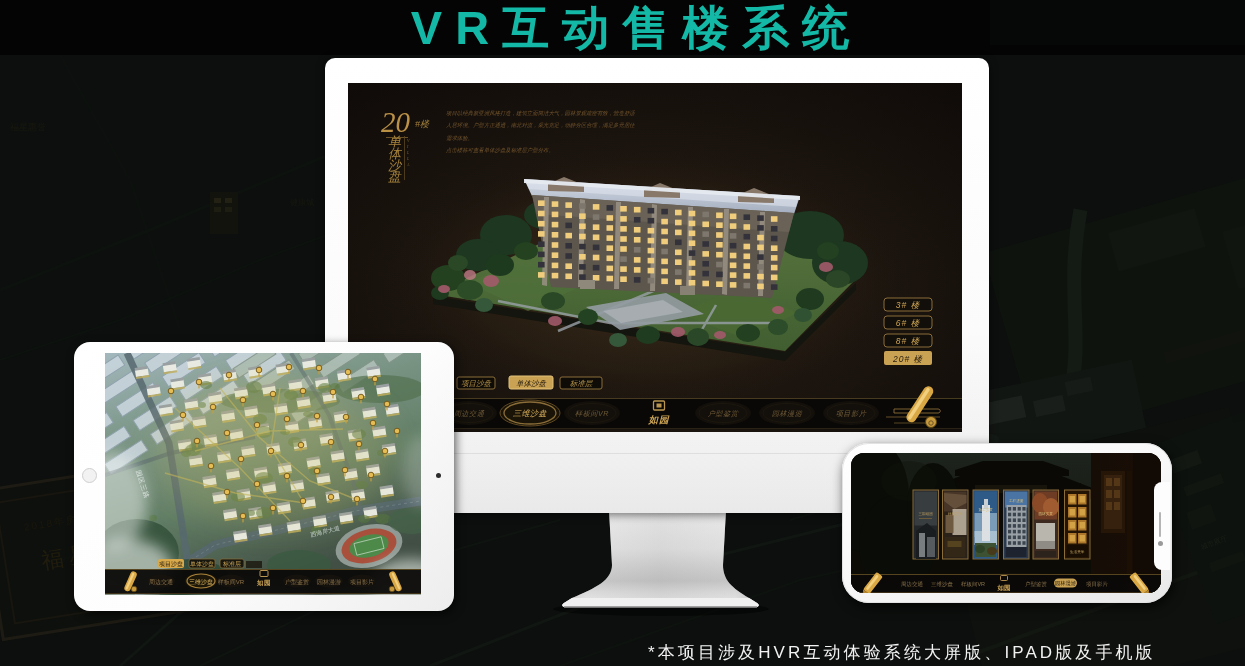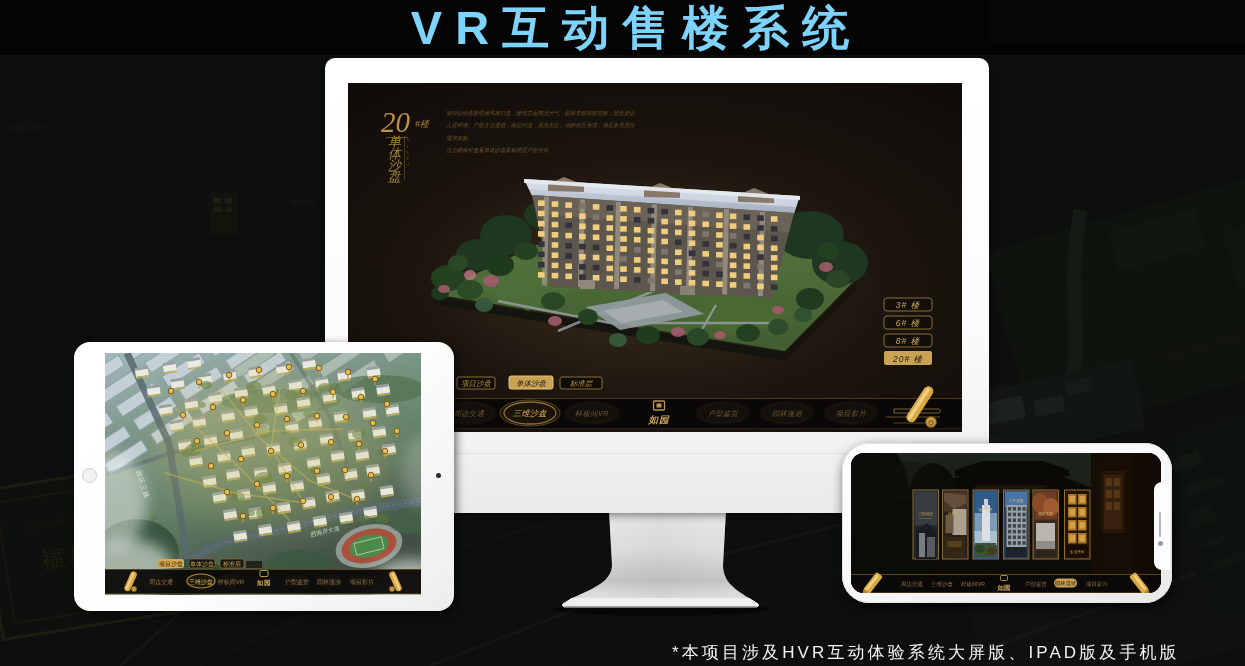--- a/index.html
+++ b/index.html
@@ -82,21 +82,21 @@
     <text x="28" y="516" fill="#211b0c" font-size="10" letter-spacing="2" opacity="0.8">2018年房地产电商奖文化项目</text>
     <text x="40" y="556" fill="#2b230e" font-size="22" letter-spacing="6" font-family="'Liberation Serif',serif" opacity="0.85">福星惠誉</text>
     <rect x="70" y="580" width="70" height="10" fill="#15130c"></rect>
   </g>
 
   <rect x="0" y="0" width="1245" height="55" fill="#040404"></rect>
   <rect x="990" y="0" width="255" height="45" fill="#060707"></rect>
 </svg>
 
 <div class="abs" style="left:14px;top:0;width:1245px;text-align:center;">
-  <span style="font-size:47px;font-weight:bold;color:#7dd3fc;letter-spacing:13px;line-height:56px;">VR互动售楼系统</span>
+  <span style="font-size:47px;font-weight:bold;color:#14b8a6;letter-spacing:13px;line-height:56px;">VR互动售楼系统</span>
 </div>
 
 <svg class="abs" style="left:540px;top:510px;" width="250" height="108" viewBox="0 0 250 108">
   <defs>
     <linearGradient id="neckg" x1="0" y1="0" x2="0" y2="1">
       <stop offset="0" stop-color="#ececec"></stop>
       <stop offset="0.40" stop-color="#d6d6d6"></stop>
       <stop offset="0.62" stop-color="#b2b2b2"></stop>
       <stop offset="0.73" stop-color="#a2a2a2"></stop>
       <stop offset="0.84" stop-color="#c6c6c6"></stop>
@@ -1280,13 +1280,13 @@
   </g>
 </svg>
 </div>
 
 <div class="abs" style="left:1154px;top:482px;width:16px;height:88px;border-radius:8px 0 0 8px;background:#fdfdfd;"></div>
 
 <div class="abs" style="left:1159px;top:512px;width:2px;height:25px;border-radius:2px;background:#b5b5b5;"></div>
 
 <div class="abs" style="left:1158px;top:541px;width:5px;height:5px;border-radius:50%;background:#9a9a9a;"></div>
 
-<div class="abs" style="left:672px;top:641px;color:#f2f2f2;font-size:17px;letter-spacing:3.1px;text-align:right;">*本项目涉及HVR互动体验系统大屏版、IPAD版及手机版</div>
+<div class="abs" style="left:648px;top:641px;color:#f2f2f2;font-size:17px;letter-spacing:3.1px;text-align:right;">*本项目涉及HVR互动体验系统大屏版、IPAD版及手机版</div>
 
 </body></html>

